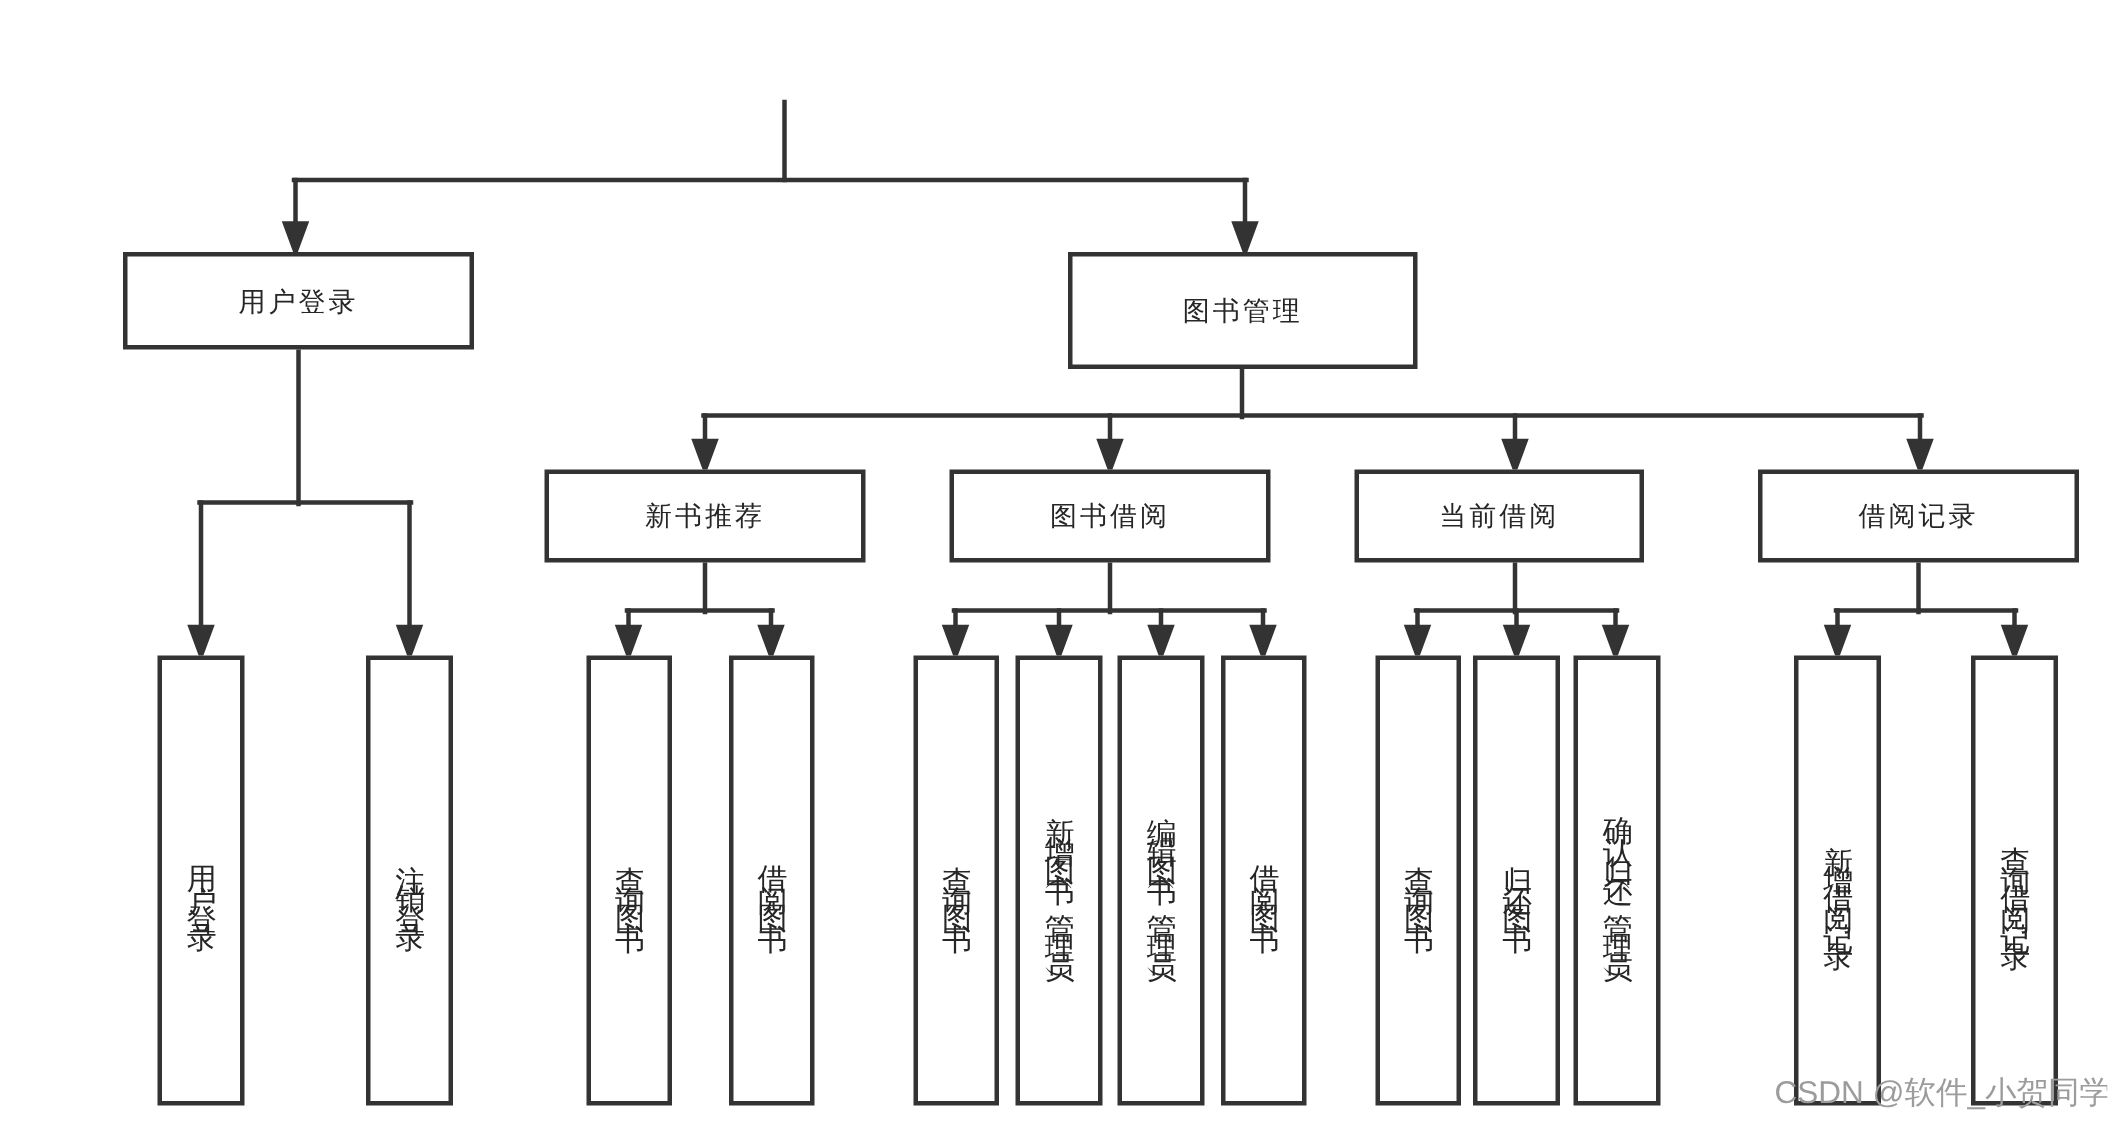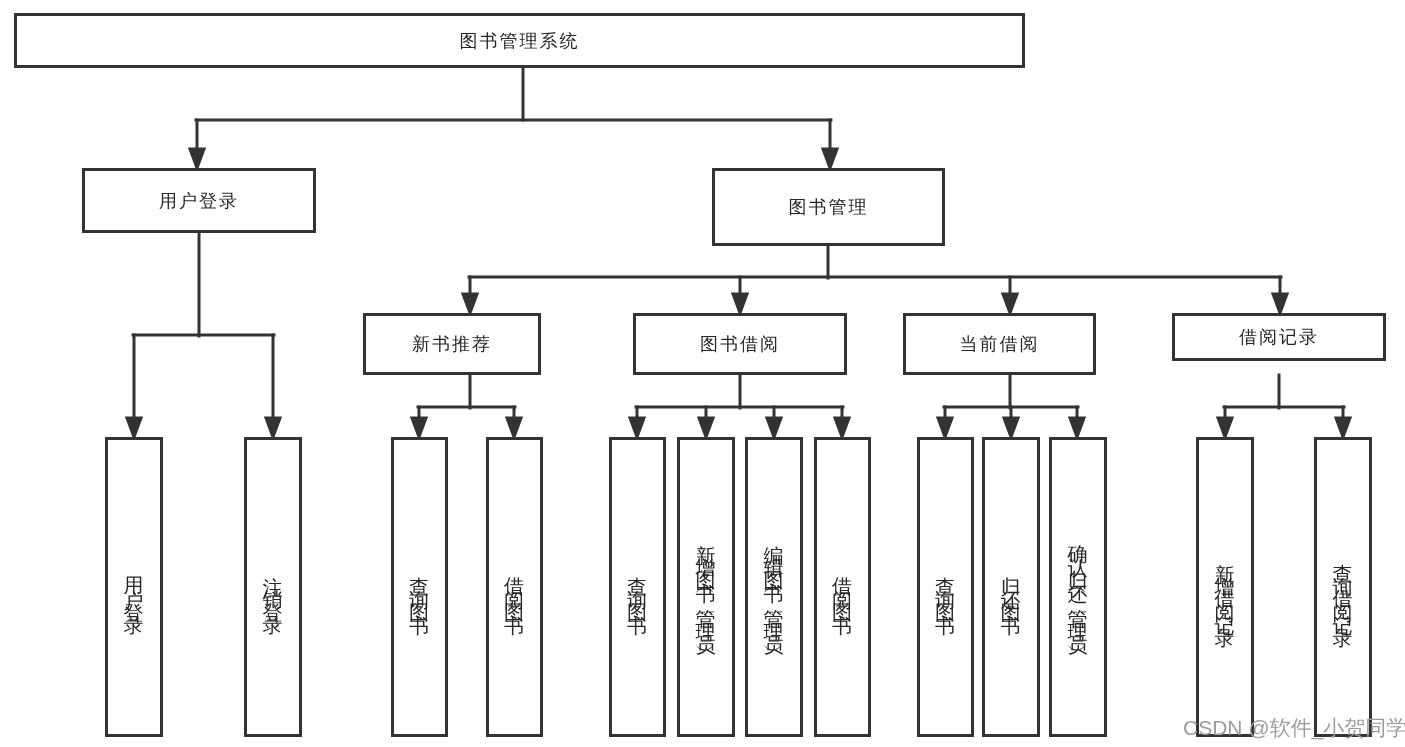--- a/index.html
+++ b/index.html
@@ -119,41 +119,38 @@
 
       <line x1="1279" y1="375" x2="1279" y2="408"></line>
       <line x1="1224" y1="407" x2="1344" y2="407"></line>
       <line x1="1225" y1="407" x2="1225" y2="421"></line>
       <line x1="1343" y1="407" x2="1343" y2="421"></line>
       <polygon points="1218,418 1232,418 1225,437"></polygon>
       <polygon points="1336,418 1350,418 1343,437"></polygon>
     </g>
   </svg>
 
-  <div class="node h" style="left:14px; top:13px; width:1011px; height:55px;">
-    <span>图书管理系统</span>
-  </div>
 
   <div class="node h" style="left:82px; top:168px; width:234px; height:65px;">
     <span>用户登录</span>
   </div>
   <div class="node h" style="left:712px; top:168px; width:233px; height:78px;">
     <span>图书管理</span>
   </div>
 
-  <div class="node h" style="left:363px; top:313px; width:178px; height:62px;">
+  <div class="node h" style="left:363px; top:313px; width:214px; height:62px;">
     <span>新书推荐</span>
   </div>
   <div class="node h" style="left:633px; top:313px; width:214px; height:62px;text-align:center;">
     <span>图书借阅</span>
   </div>
   <div class="node h" style="left:903px; top:313px; width:193px; height:62px;">
     <span>当前借阅</span>
   </div>
-  <div class="node h" style="left:1172px; top:313px; width:214px; height:48px;text-align:center;">
+  <div class="node h" style="left:1172px; top:313px; width:214px; height:62px;text-align:center;">
     <span>借阅记录</span>
   </div>
 
   <div class="node v" style="left:105px; top:437px; width:58px; height:300px;">
     <span class="vtext">用户登录</span>
   </div>
   <div class="node v" style="left:244px; top:437px; width:58px; height:300px;">
     <span class="vtext">注销登录</span>
   </div>
 

